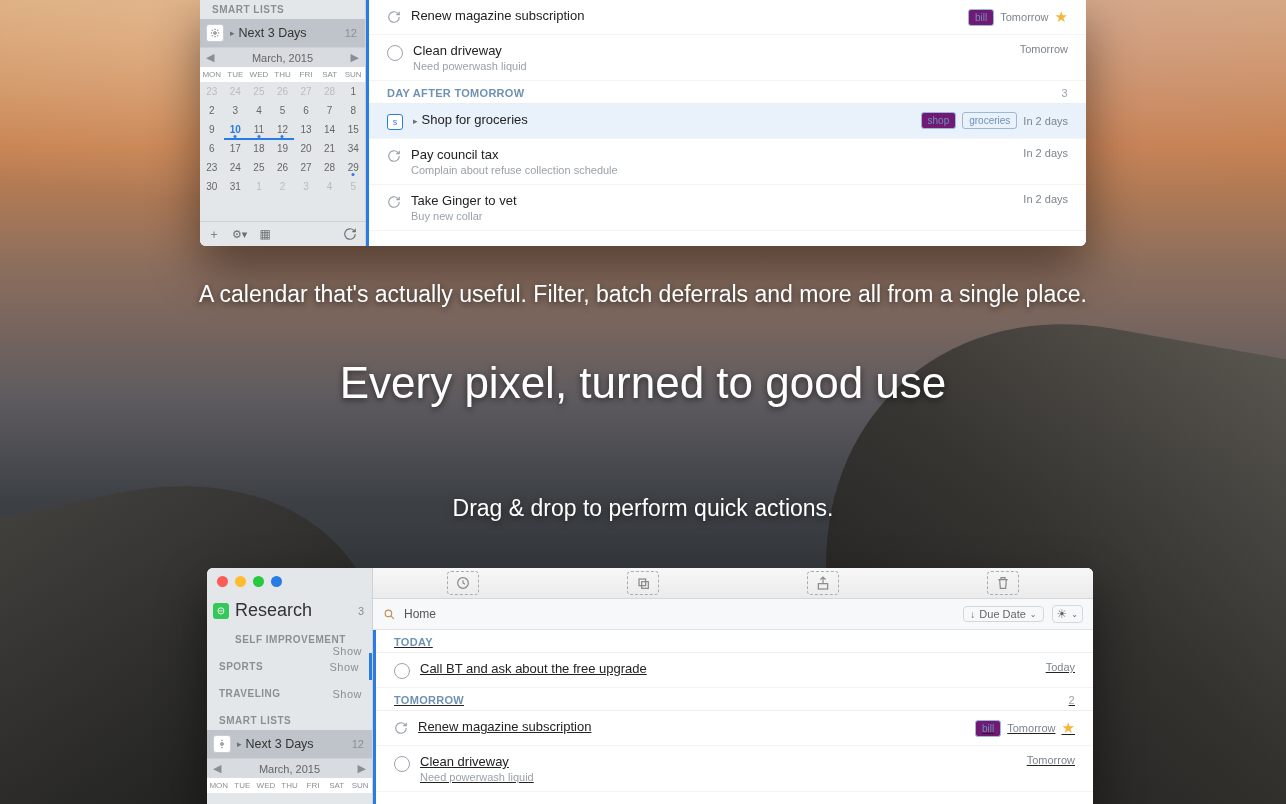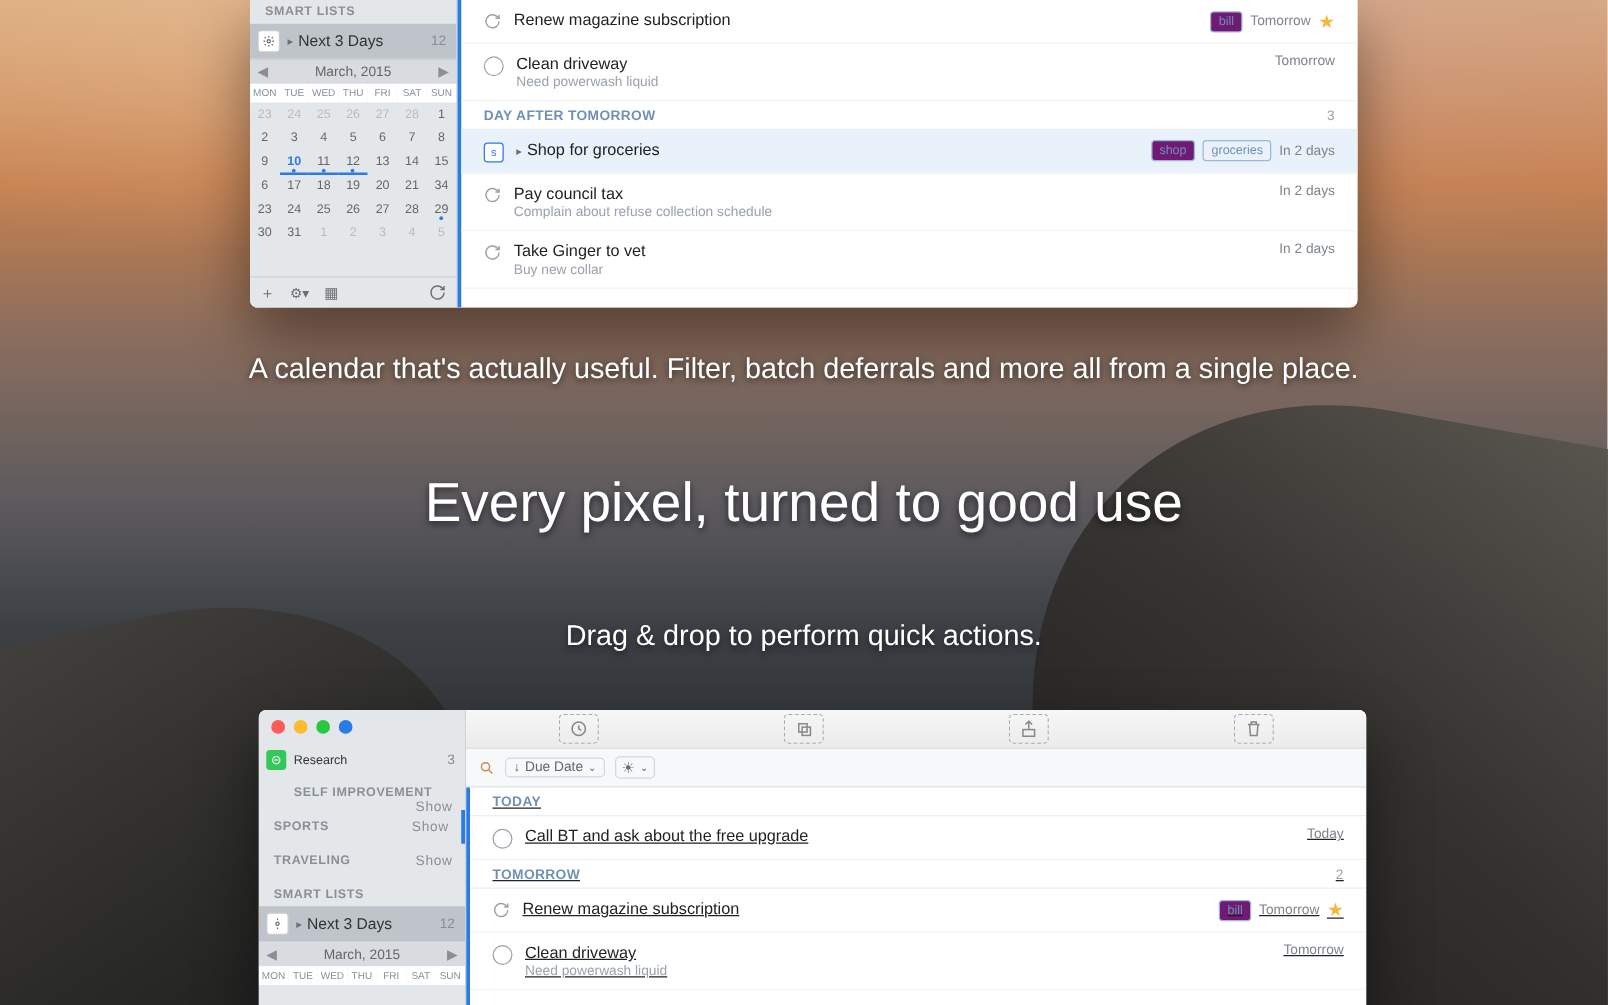--- a/index.html
+++ b/index.html
@@ -252,34 +252,34 @@
           </div>
           <div class="task-meta">
             <span>In 2 days</span>
           </div>
         </div>
       </div>
   </div>
 </div>
 
 <div class="promo sub" style="top:278px;">A calendar that's actually useful. Filter, batch deferrals and more all from a single place.</div>
-<div class="promo headline" style="top:378px;">Every pixel, turned to good use</div>
+<div class="promo headline" style="top:358px;">Every pixel, turned to good use</div>
 <div class="promo sub" style="top:492px;">Drag &amp; drop to perform quick actions.</div>
 
 <div class="window" style="left:207px;top:568px;width:886px;height:236px;border-bottom-left-radius:0;border-bottom-right-radius:0;">
   <div class="sidebar" style="display:flex;flex-direction:column;">
     <div class="traffic">
       <span class="tl-red"></span>
       <span class="tl-yel"></span>
       <span class="tl-grn"></span>
       <span class="tl-blu"></span>
     </div>
     <div class="sb-item">
       <span class="sb-icon" style="background:#34c759;color:#fff;">⊝</span>
-      <span style="font-size:10px;color:#333;">Research</span>
+      <span style="font-size:18px;color:#333;">Research</span>
       <span class="sb-badge">3</span>
     </div>
     <div id="w2-cats">
         <div class="section-heading" style="padding-top: 8px; padding-bottom: 8px; position: relative; padding-left: 28px;"><span>SELF IMPROVEMENT</span><span class="show-link">Show</span></div>
         <div class="section-heading" style="padding-top: 8px; padding-bottom: 8px; position: relative; border-right: 3px solid rgb(42, 123, 228);"><span>SPORTS</span><span class="show-link">Show</span></div>
         <div class="section-heading" style="padding-top: 8px; padding-bottom: 8px; position: relative;"><span>TRAVELING</span><span class="show-link">Show</span></div>
       </div>
     <div class="section-heading" style="margin-top:4px;">SMART LISTS</div>
     <div class="sb-item sel">
       <span class="sb-icon" style="background:#fff;border:1px solid #c9ccd0;">
@@ -336,20 +336,21 @@
           </svg>
       </div>
     </div>
     <div class="filter-bar">
       <span class="search-icon">
         <svg width="13" height="13" viewBox="0 0 24 24" fill="none" stroke="#c29257" stroke-width="2.2">
             <circle cx="10" cy="10" r="6"></circle>
             <path d="M20 20l-5.5-5.5"></path>
           </svg>
       </span>
+      <span style="flex:1;color:#555;">Home</span>
       <span class="sort-pill">
         <span style="font-size:10px;">↓</span>
         <span>Due Date</span>
         <span style="font-size:8px;">⌄</span>
       </span>
       <span class="sort-pill" style="padding:1px 4px;">
         <span style="font-size:12px;">☀︎</span>
           <span style="font-size:8px;">⌄</span>
       </span>
     </div>

